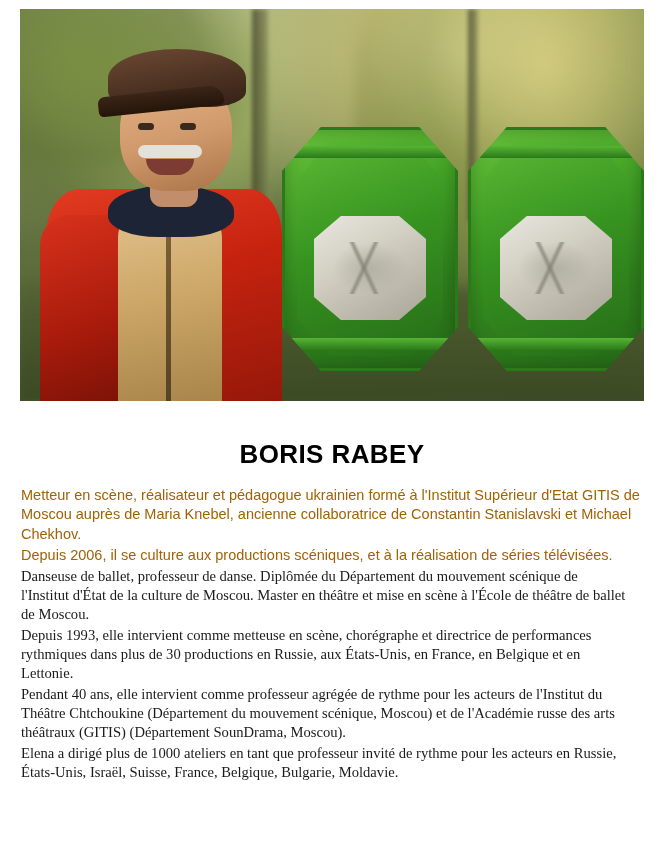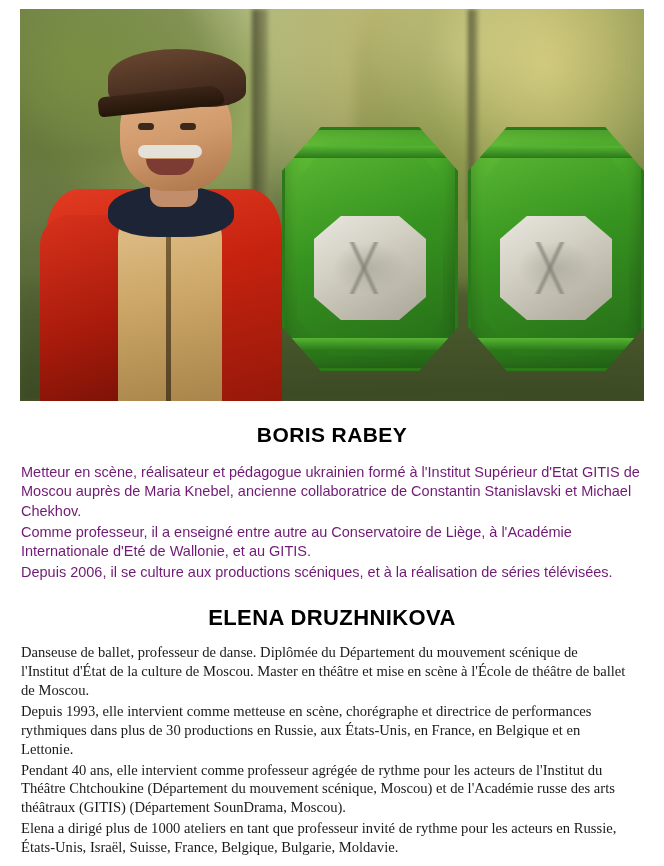--- a/index.html
+++ b/index.html
@@ -203,35 +203,35 @@
     position: absolute;
     left: -6px; top: 176px;
     width: 80px; height: 186px;
     background: linear-gradient(160deg, #d8321c 0%, #a91b0b 60%, #7d1307 100%);
     border-radius: 30px 12px 0 0;
   }
 
   
   h1.title {
     text-align: center;
-    font-size: 21px;
+    font-size: 26px;
     font-weight: bold;
     letter-spacing: 0.4px;
-    margin: 22px 0 16px 0;
+    margin: 38px 0 16px 0;
     color: #000;
   }
   h1.title.second {
     font-size: 22px;
     margin: 22px 0 12px 0;
   }
   .sans-block {
     font-family: "Liberation Sans", sans-serif;
     font-size: 14.5px;
     line-height: 1.33;
-    color: #701a75;
+    color: #a16207;
     margin: 0 1px;
   }
   .sans-block p { margin: 0 0 2px 0; }
   .serif-block {
     font-family: "Liberation Serif", serif;
     font-size: 14.6px;
     line-height: 1.3;
     color: #1a1a1a;
     margin: 0 1px;
   }
@@ -283,25 +283,23 @@
       <div class="mouth"></div>
       <div class="cap"></div>
       <div class="cap-brim"></div>
     </div>
   </div>
 
   <h1 class="title">BORIS RABEY</h1>
 
   <div class="sans-block">
     <p>Metteur en scène, réalisateur et pédagogue ukrainien formé à l'Institut Supérieur d'Etat GITIS de Moscou auprès de Maria Knebel, ancienne collaboratrice de Constantin Stanislavski et Michael Chekhov.</p>
-    <p>Comme professeur, il a enseigné entre autre au Conservatoire de Liège, à l'Académie Internationale d'Eté de Wallonie, et au GITIS.</p>
     <p>Depuis 2006, il se culture aux productions scéniques, et à la réalisation de séries télévisées.</p>
   </div>
 
-  <h1 class="title second">ELENA DRUZHNIKOVA</h1>
 
   <div class="serif-block">
     <p>Danseuse de ballet, professeur de danse. Diplômée du Département du mouvement scénique de l'Institut d'État de la culture de Moscou. Master en théâtre et mise en scène à l'École de théâtre de ballet de Moscou.</p>
     <p>Depuis 1993, elle intervient comme metteuse en scène, chorégraphe et directrice de performances rythmiques dans plus de 30 productions en Russie, aux États-Unis, en France, en Belgique et en Lettonie.</p>
     <p>Pendant 40 ans,  elle intervient comme professeur agrégée de rythme pour les acteurs de l'Institut du Théâtre Chtchoukine (Département du mouvement scénique, Moscou) et de l'Académie russe des arts théâtraux (GITIS) (Département SounDrama, Moscou).</p>
     <p>Elena a dirigé plus de 1000 ateliers en tant que professeur invité de rythme pour les acteurs en Russie, États-Unis, Israël, Suisse, France, Belgique, Bulgarie, Moldavie.</p>
   </div>
 
 </div>
 

